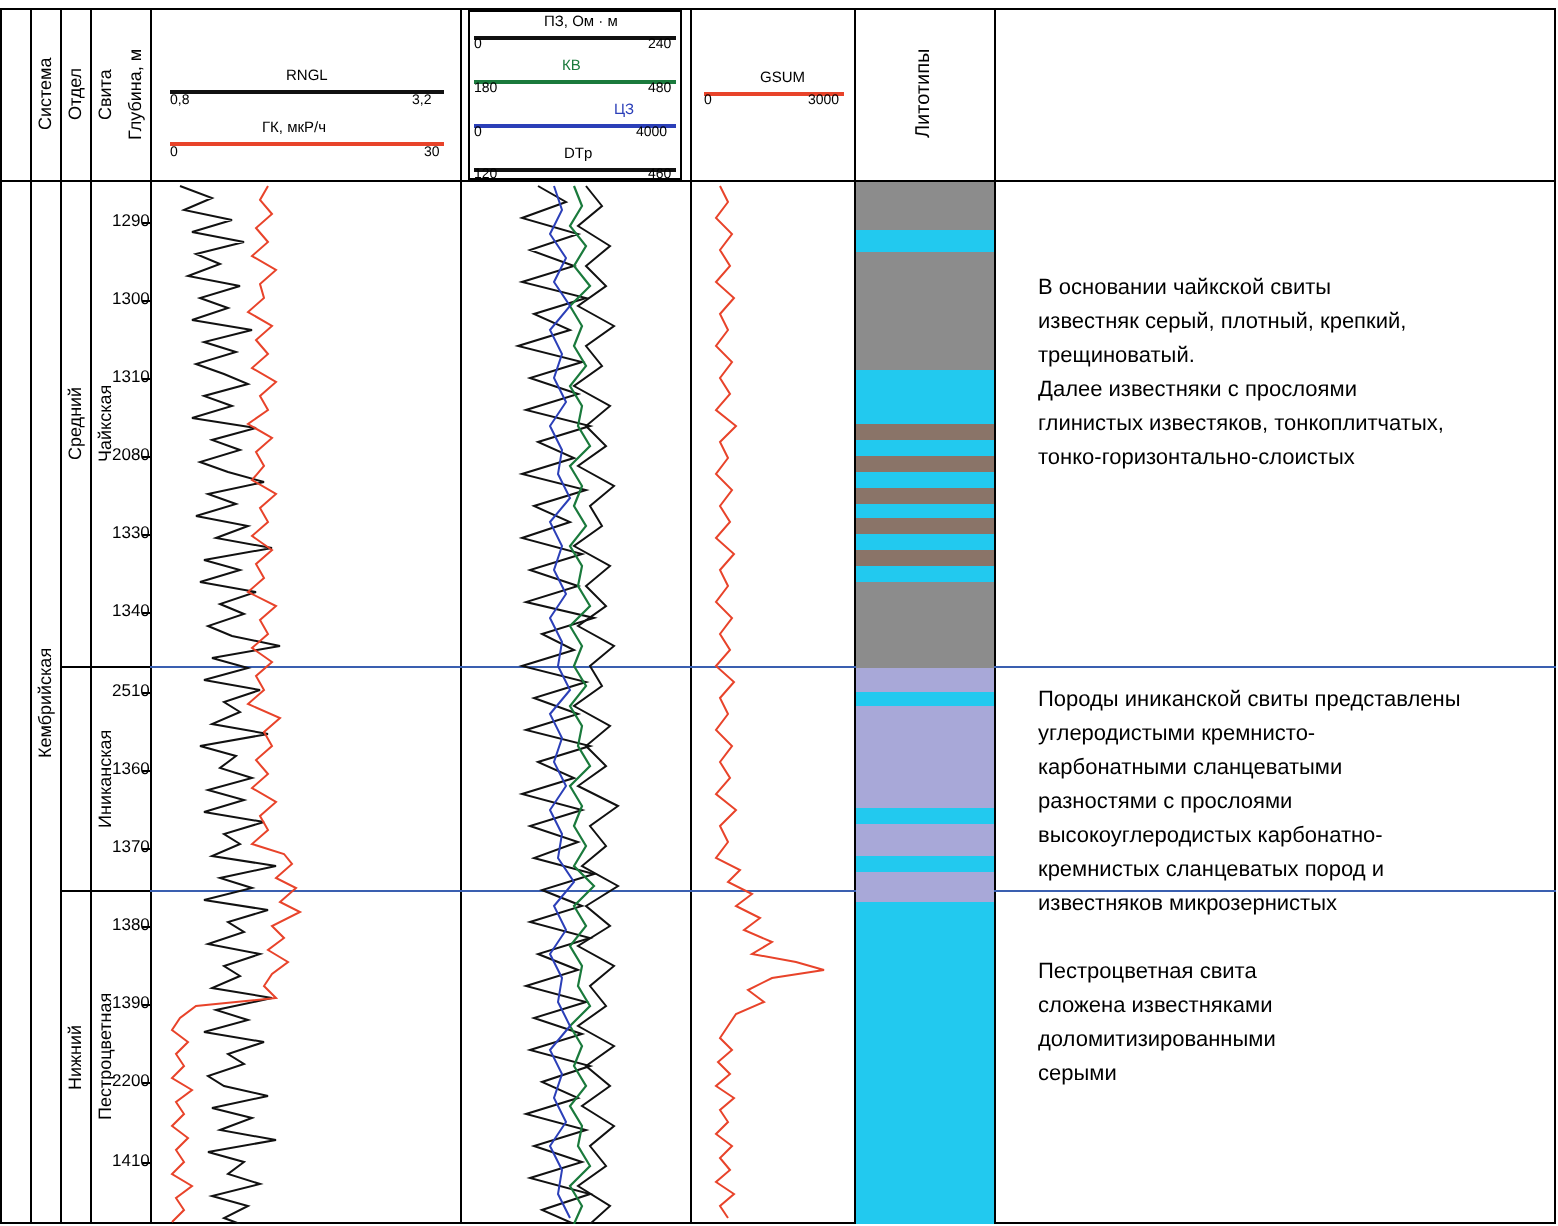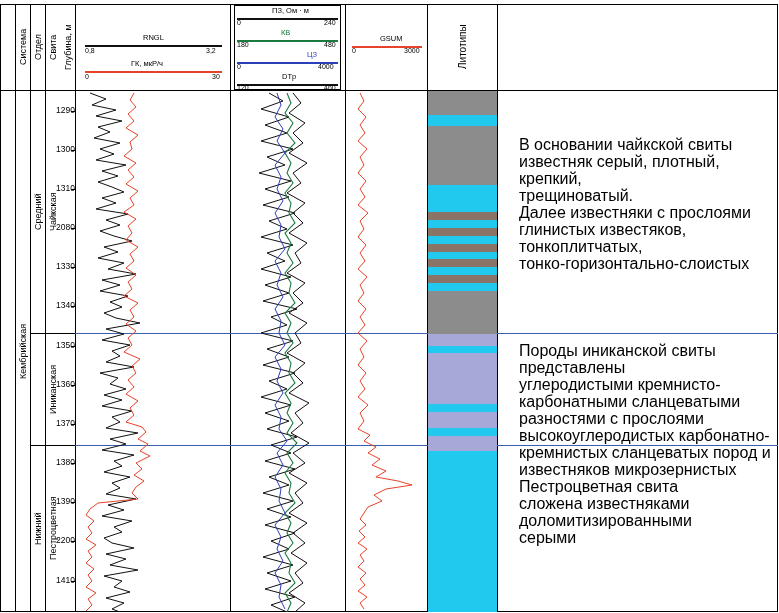--- a/index.html
+++ b/index.html
@@ -20,21 +20,21 @@
   .ctext{position:absolute;display:flex;align-items:center;justify-content:center;font-size:9px;white-space:nowrap;}
 
   .depthlabel{position:absolute;font-size:8.5px;color:#000;left:56px;}
   .tick{position:absolute;background:#000;height:1px;}
 
   .curvebox{position:absolute;overflow:hidden;}
   svg{display:block;}
 
   .litho-seg{position:absolute;left:0;right:0;}
 
-  .desc{position:absolute;font-size:16px;line-height:17px;color:#000;white-space:pre-line;}
+  .desc{position:absolute;font-size:11px;line-height:17px;color:#000;white-space:pre-line;}
 
   .scalebar{position:absolute;height:2px;}
   .scaleLbl{position:absolute;font-size:7px;}
   .scaleName{position:absolute;font-size:7.5px;}
 </style>
 </head>
 <body>
 
 <div id="root">
 
@@ -117,21 +117,21 @@
       <div class="depthlabel" style="top: 143.759px;">1300</div>
       <div class="tick" style="left: 71px; top: 149.759px; width: 4px;"></div>
       <div class="depthlabel" style="top: 182.932px;">1310</div>
       <div class="tick" style="left: 71px; top: 188.932px; width: 4px;"></div>
       <div class="depthlabel" style="top: 222.105px;">2080</div>
       <div class="tick" style="left: 71px; top: 228.105px; width: 4px;"></div>
       <div class="depthlabel" style="top: 261.278px;">1330</div>
       <div class="tick" style="left: 71px; top: 267.278px; width: 4px;"></div>
       <div class="depthlabel" style="top: 300.451px;">1340</div>
       <div class="tick" style="left: 71px; top: 306.451px; width: 4px;"></div>
-      <div class="depthlabel" style="top: 339.624px;">1350</div>
+      <div class="depthlabel" style="top: 339.624px;">2510</div>
       <div class="tick" style="left: 71px; top: 345.624px; width: 4px;"></div>
       <div class="depthlabel" style="top: 378.797px;">1360</div>
       <div class="tick" style="left: 71px; top: 384.797px; width: 4px;"></div>
       <div class="depthlabel" style="top: 417.97px;">1370</div>
       <div class="tick" style="left: 71px; top: 423.97px; width: 4px;"></div>
       <div class="depthlabel" style="top: 457.143px;">1380</div>
       <div class="tick" style="left: 71px; top: 463.143px; width: 4px;"></div>
       <div class="depthlabel" style="top: 496.316px;">1390</div>
       <div class="tick" style="left: 71px; top: 502.316px; width: 4px;"></div>
       <div class="depthlabel" style="top: 535.489px;">2200</div>

